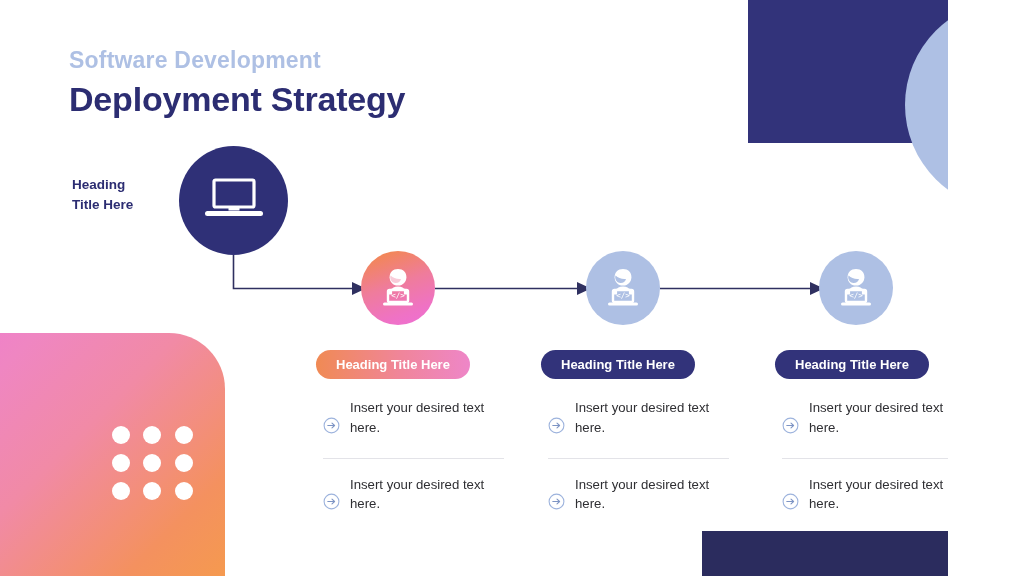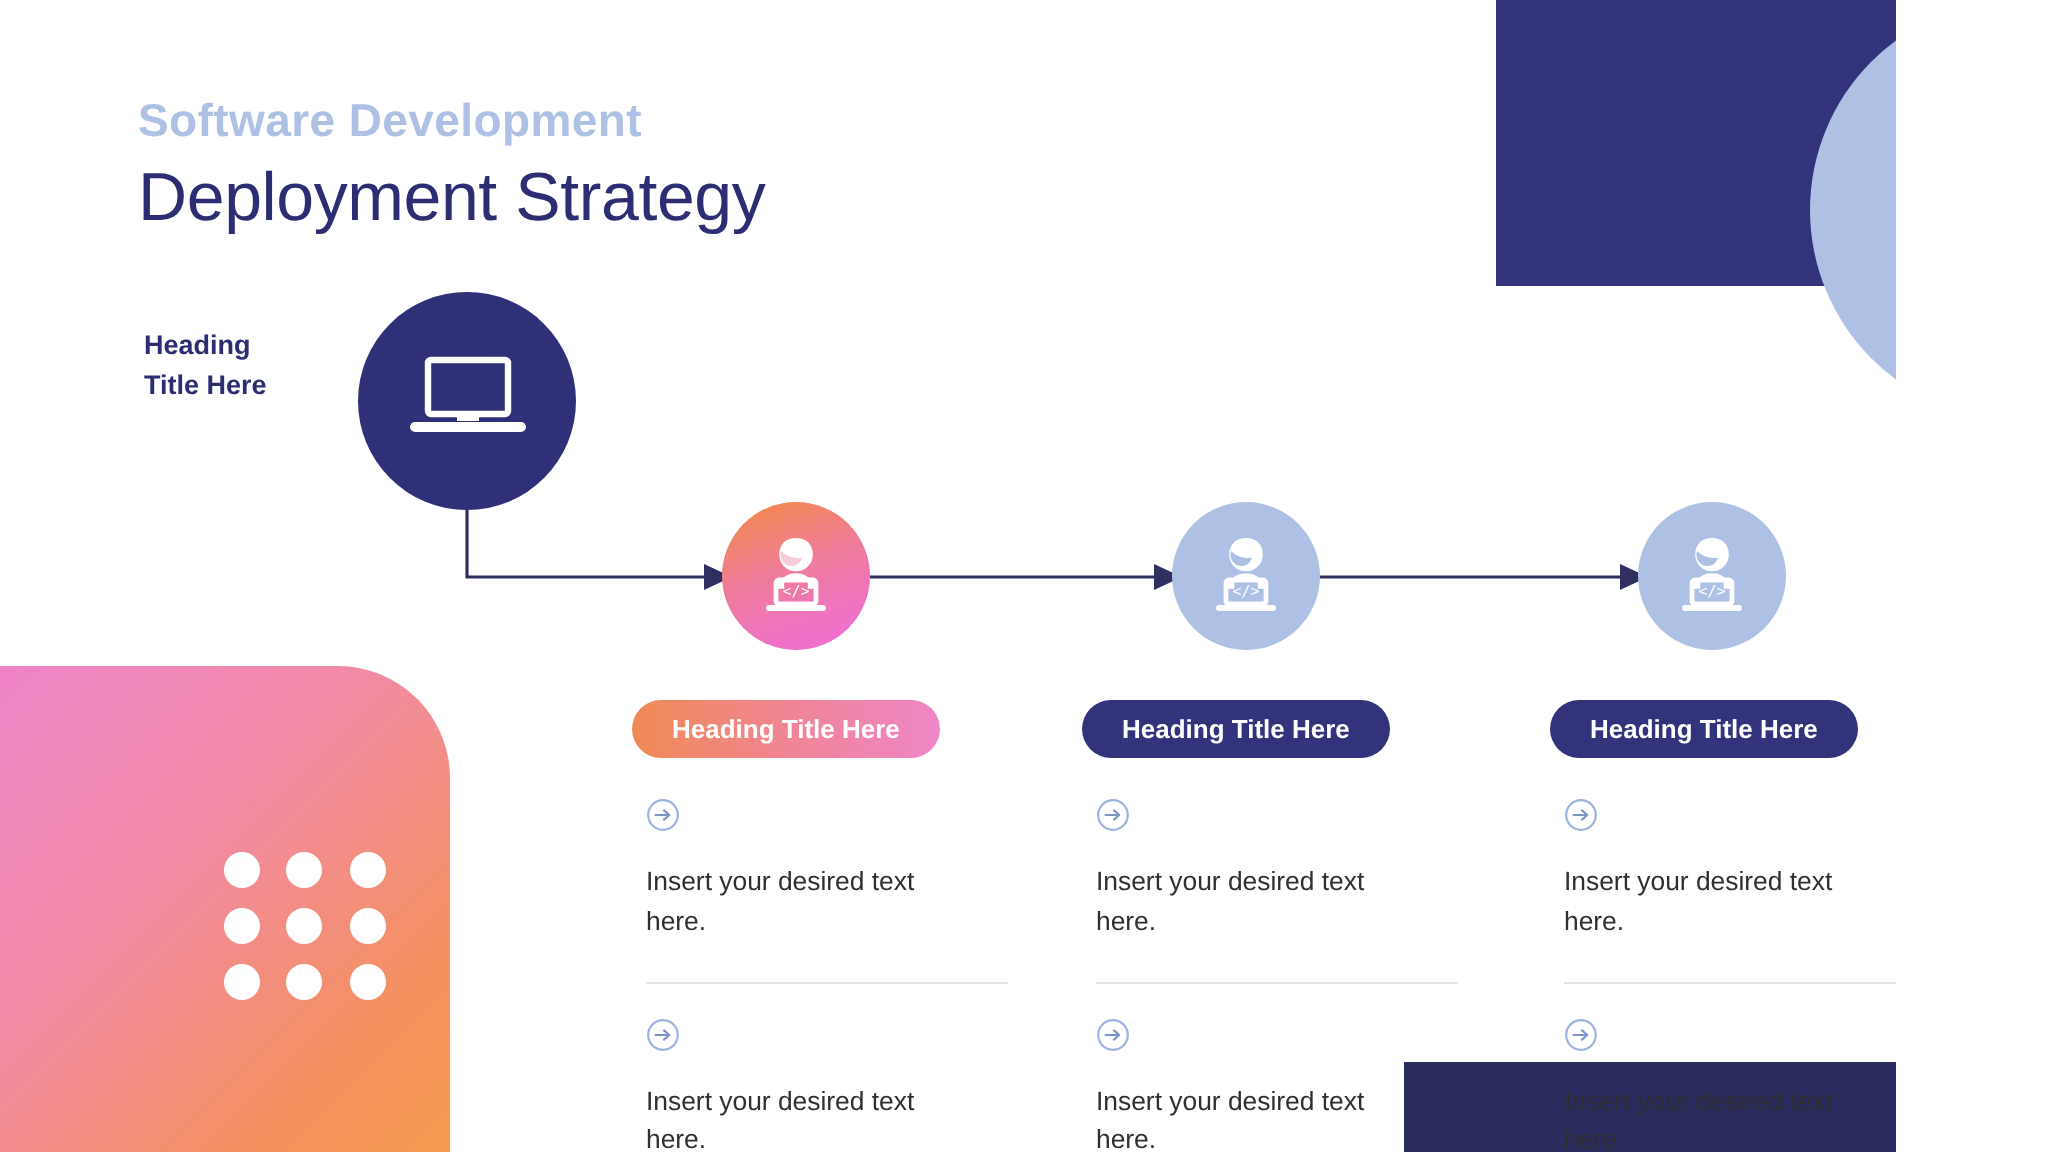--- a/index.html
+++ b/index.html
@@ -81,32 +81,32 @@
   .eyebrow {
     font-size: 23px;
     font-weight: bold;
     letter-spacing: 0.2px;
     color: #aec0e4;
     margin: 0 0 4px 0;
     line-height: 1.25;
   }
   .headline {
     font-size: 34px;
-    font-weight: normal;
+    font-weight: bold;
     letter-spacing: -0.2px;
     color: #2c2d72;
     margin: 0;
     line-height: 1.2;
   }
 
   
   .root-label {
     position: absolute;
     left: 72px;
-    top: 163px;
+    top: 175px;
     width: 105px;
     font-size: 13.5px;
     font-weight: bold;
     line-height: 1.45;
     color: #2c2d72;
     text-align: left;
   }
   .root-circle {
     position: absolute;
     left: 179px;
@@ -171,24 +171,23 @@
     white-space: nowrap;
   }
   .pill.grad {
     background: linear-gradient(90deg, #f08a54 0%, #f0859a 55%, #ee86c8 100%);
   }
   .pill.navy { background: #32337a; }
 
   .bullets { margin-top: 19px; }
   .bullet {
     display: flex;
-    align-items: flex-start;
+    align-items: flex-end;
     gap: 10px;
     padding: 0 0 2px 7px;
-    flex-direction: column;
   }
   .bullet .arrow-icon {
     flex: 0 0 auto;
     margin-top: 1px;
   }
   .bullet-text {
     font-size: 13.2px;
     line-height: 1.5;
     color: #2f2f33;
     max-width: 135px;

